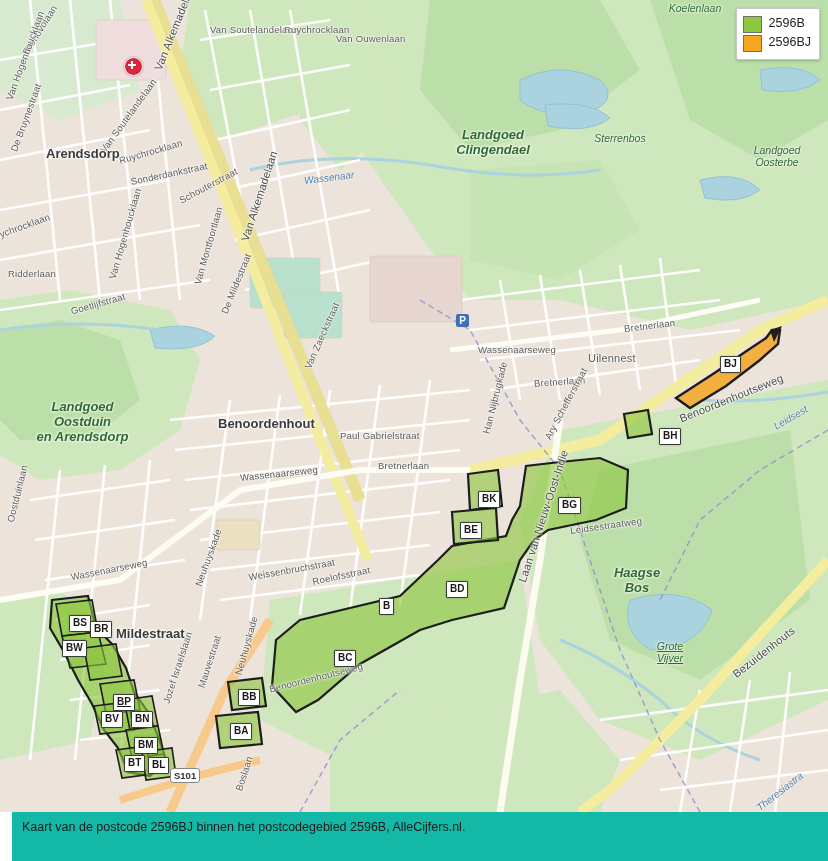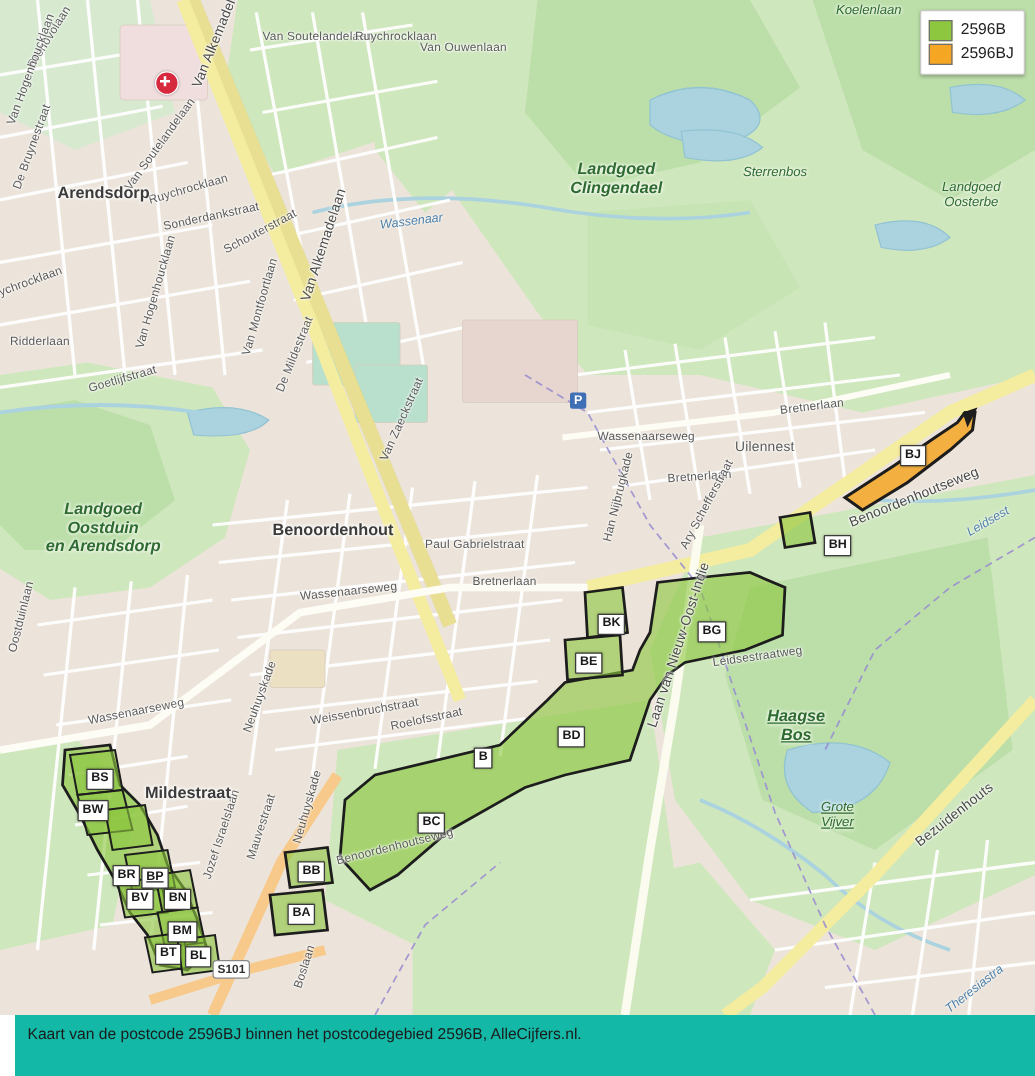--- a/index.html
+++ b/index.html
@@ -344,21 +344,21 @@
       <div class="lbl street" style="left:226px; top:768px; transform:rotate(-72deg);">Boslaan</div>
       <div class="lbl street big" style="left:726px; top:646px; transform:rotate(-38deg);">Bezuidenhouts</div>
 
       <div class="lbl place" style="left:46px; top:146px;">Arendsdorp</div>
       <div class="lbl place" style="left:218px; top:396px;margin-top:20px;">Benoordenhout</div>
       <div class="lbl place" style="left:116px; top:626px;">Mildestraat</div>
       <div class="lbl street" style="left:588px; top:352px; font-size:11px;">Uilennest</div>
 
       <div class="lbl green-name" style="left:428px; top:128px; width:130px;">Landgoed<br>Clingendael</div>
       <div class="lbl green-name" style="left:20px; top:400px; width:125px;">Landgoed<br>Oostduin<br>en Arendsdorp</div>
-      <div class="lbl green-name" style="left:602px; top:566px; width:70px;text-decoration:underline;">Haagse<br>Bos</div>
+      <div class="lbl green-name" style="left:602px; top:566px; width:70px;">Haagse<br>Bos</div>
       <div class="lbl green-name small" style="left:580px; top:132px; width:80px;">Sterrenbos</div>
       <div class="lbl green-name small" style="left:740px; top:144px; width:74px;">Landgoed<br>Oosterbe</div>
       <div class="lbl green-name small" style="left:660px; top:2px; width:70px;">Koelenlaan</div>
       <div class="lbl green-name small" style="left:640px; top:640px; width:60px;text-decoration:underline;">Grote<br>Vijver</div>
 
       <div class="lbl water-name" style="left:304px; top:172px; transform:rotate(-7deg);">Wassenaar</div>
       <div class="lbl water-name" style="left:772px; top:412px; transform:rotate(-30deg);">Leidsest</div>
       <div class="lbl water-name" style="left:752px; top:786px; transform:rotate(-38deg);">Theresiastra</div>
     </div>
 
@@ -368,21 +368,21 @@
       <div class="pc" style="left:558px; top:497px;">BG</div>
       <div class="pc" style="left:478px; top:491px;">BK</div>
       <div class="pc" style="left:460px; top:522px;">BE</div>
       <div class="pc" style="left:446px; top:581px;">BD</div>
       <div class="pc" style="left:379px; top:598px;">B</div>
       <div class="pc" style="left:334px; top:650px;">BC</div>
       <div class="pc" style="left:238px; top:689px;">BB</div>
       <div class="pc" style="left:230px; top:723px;">BA</div>
       <div class="pc" style="left:69px; top:615px;">BS</div>
       <div class="pc" style="left:62px; top:640px;">BW</div>
-      <div class="pc" style="left:90px; top:692px;">BR</div>
+      <div class="pc" style="left:90px; top:621px;">BR</div>
       <div class="pc" style="left:113px; top:694px;text-decoration:underline;">BP</div>
       <div class="pc" style="left:101px; top:711px;">BV</div>
       <div class="pc" style="left:131px; top:711px;">BN</div>
       <div class="pc" style="left:134px; top:737px;">BM</div>
       <div class="pc" style="left:124px; top:755px;">BT</div>
       <div class="pc" style="left:148px; top:757px;text-align:right;">BL</div>
     </div>
 
     <div id="legend">
       <div class="leg-row">

